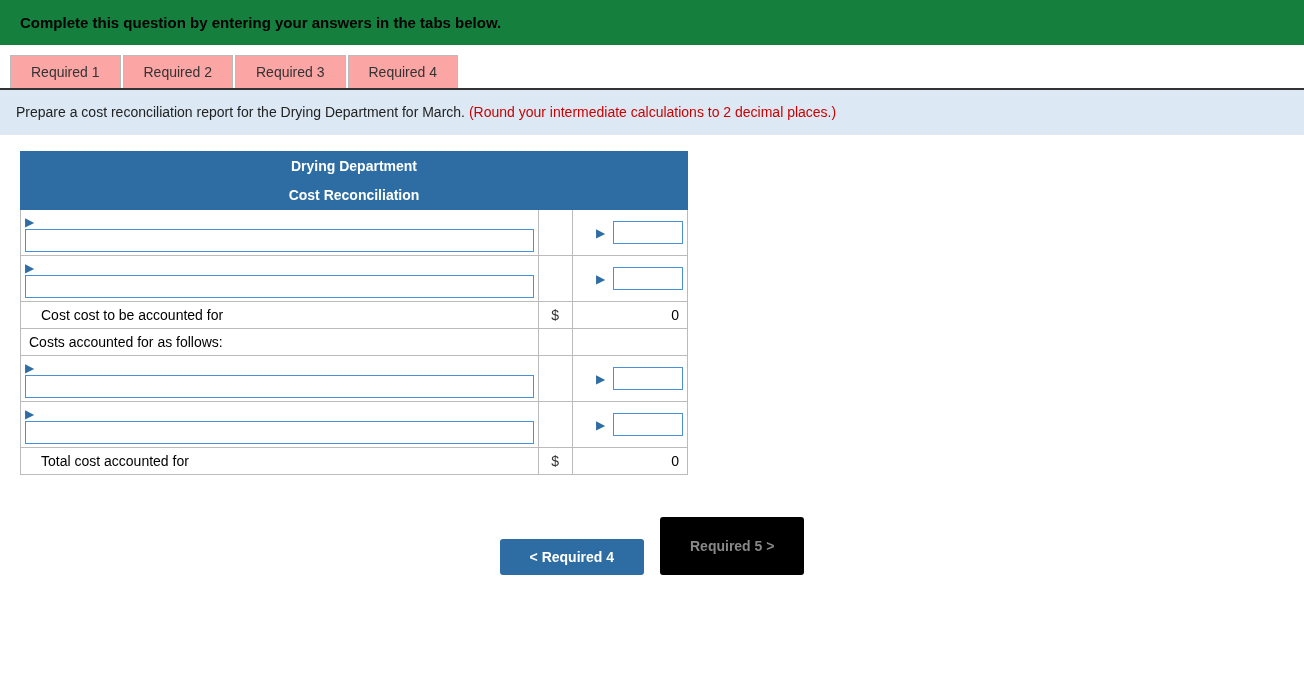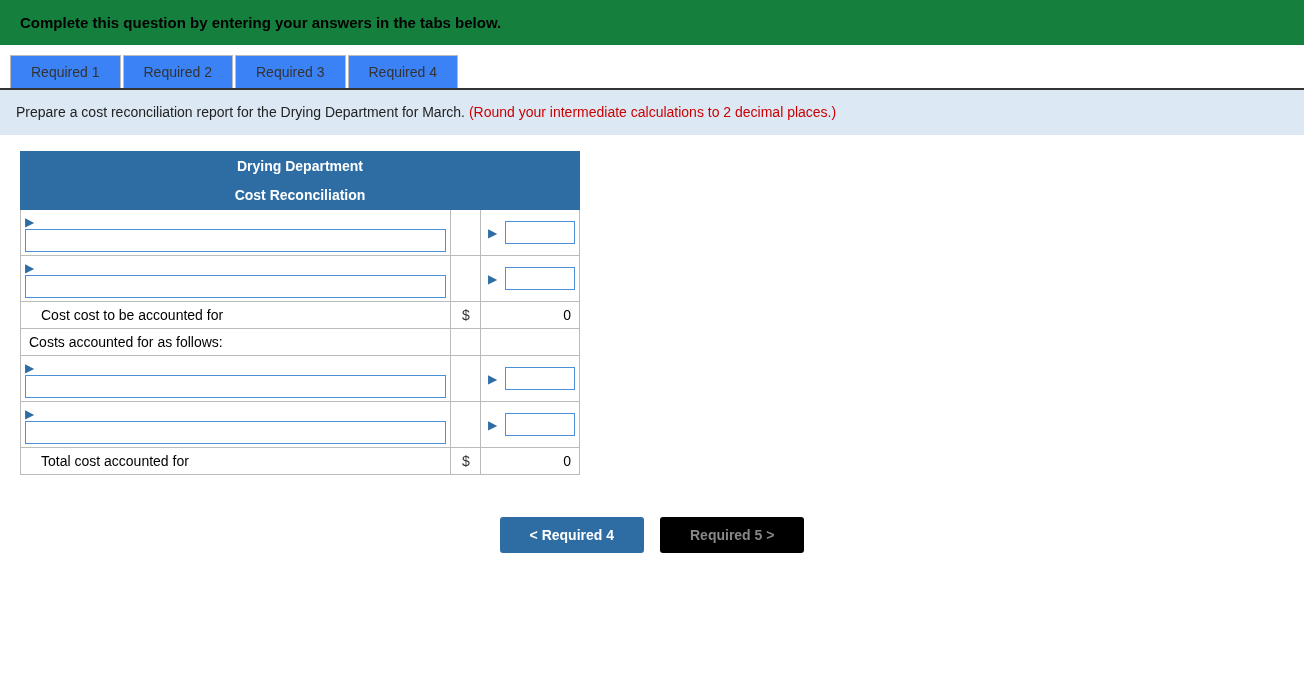--- a/index.html
+++ b/index.html
@@ -24,21 +24,21 @@
       border-bottom: 2px solid #333;
       padding: 10px 10px 0 10px;
       background: #fff;
       gap: 0;
     }
 
     .tab {
       padding: 8px 20px;
       border: 1px solid #bbb;
       border-bottom: none;
-      background: #3b82f6;
+      background: #fca5a5;
       cursor: pointer;
       font-size: 14px;
       margin-right: 2px;
       color: #333;
     }
 
     .tab.active {
       border: 2px dashed #4a90d9;
       border-bottom: none;
       background: #fff;
@@ -56,21 +56,21 @@
     .instruction-area .red-text {
       color: #cc0000;
     }
 
     .content-area {
       padding: 16px 20px;
     }
 
     .report-table {
       border-collapse: collapse;
-      width: 560px;
+      width: 668px;
       font-size: 14px;
     }
 
     .report-table .header-row td {
       background: #2e6da4;
       color: #fff;
       text-align: center;
       font-weight: bold;
       padding: 6px 10px;
       border: 1px solid #2e6da4;
@@ -136,20 +136,21 @@
 
     .btn-prev {
       background: #2e6da4;
       color: #fff;
       border: none;
       padding: 10px 30px;
       font-size: 14px;
       font-weight: bold;
       cursor: pointer;
       border-radius: 3px;
+      margin-top: 22px;
     }
 
     .btn-next {
       background: #000000;
       color: #888;
       border: none;
       padding: 10px 30px;
       font-size: 14px;
       font-weight: bold;
       cursor: pointer;

